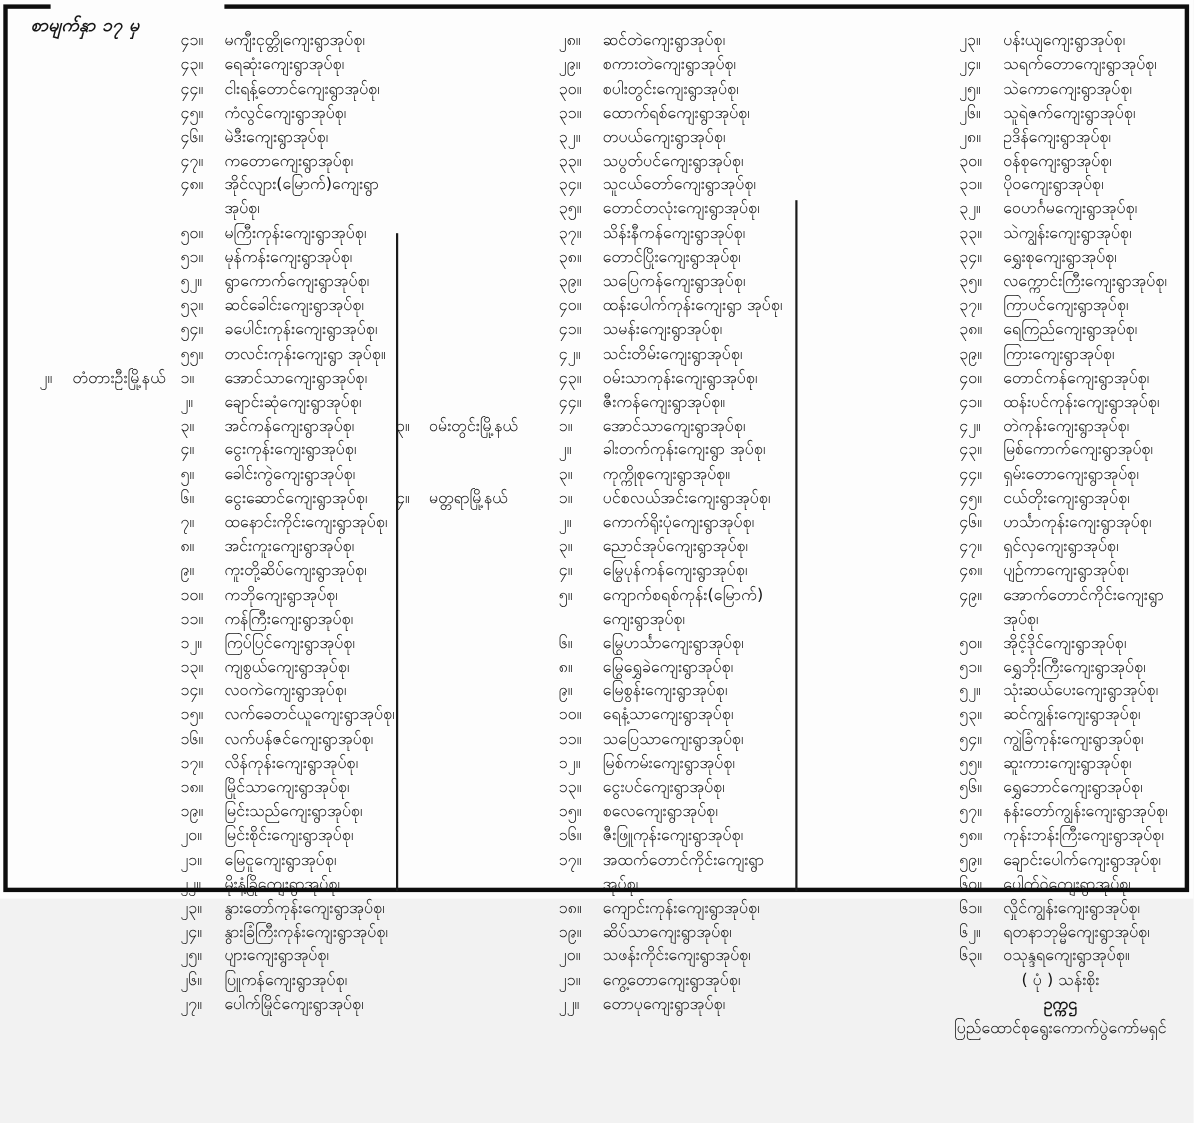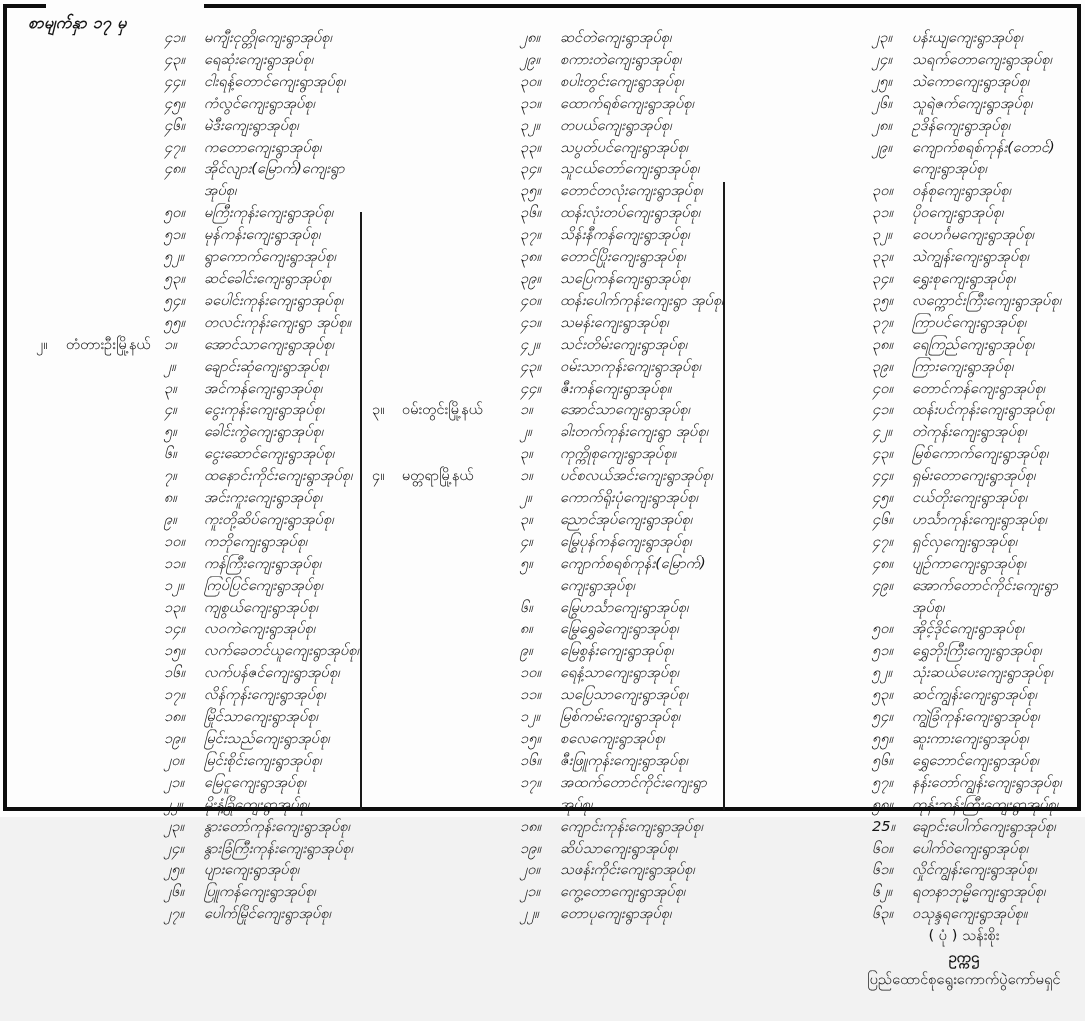--- a/index.html
+++ b/index.html
@@ -8,26 +8,26 @@
     background:#f2f2f2;
     font-family:"DejaVu Sans","Liberation Sans",sans-serif;
     color:#161616;
   }
   .page{position:absolute;left:0;top:0;width:1085px;height:817px;background:#fdfdfd;}
   .frame{position:absolute;left:3px;top:4px;right:4px;bottom:6px;border:4px solid #0d0d0d;pointer-events:none;}
   .notch{position:absolute;left:46px;top:0;width:158px;height:9px;background:#fdfdfd;}
   #pagenote{position:absolute;left:28px;top:12px;font-size:16px;font-weight:bold;font-style:italic;letter-spacing:.3px;}
   .col{position:absolute;top:26px;font-size:14.6px;line-height:21.9px;}
   #col1{left:36px;width:332px;--lw:128px;}
-  #col2{left:372px;width:358px;--lw:148px;}
+  #col2{left:360px;width:358px;--lw:148px;}
   #col3{left:872px;width:210px;--lw:0px;}
   .block{display:flex;align-items:flex-start;}
   .block-label{flex:0 0 var(--lw);white-space:nowrap;}
   .block-label .no{display:inline-block;width:30px;}
-  .items{flex:1 1 auto;min-width:0;font-style:italic;}
+  .items{flex:1 1 auto;min-width:0;}
   .item{padding-left:40px;text-indent:-40px;}
   .item .no{display:inline-block;width:40px;text-indent:0;}
   .vdiv{position:absolute;width:2px;background:#1a1a1a;}
   #vdiv1{left:360px;top:212px;height:598px;}
   #vdiv2{left:723px;top:182px;height:628px;}
   .signature{margin-left:-34px;width:252px;text-align:center;}
   .sig-title{font-weight:bold;}
 </style>
 </head>
 <body>
@@ -99,21 +99,20 @@
           <div class="block-label"></div>
           <div class="items">
             <div class="item"><span class="no">၂၈။</span><span class="nm">ဆင်တဲကျေးရွာအုပ်စု၊</span></div>
             <div class="item"><span class="no">၂၉။</span><span class="nm">စကားတဲကျေးရွာအုပ်စု၊</span></div>
             <div class="item"><span class="no">၃၀။</span><span class="nm">စပါးတွင်းကျေးရွာအုပ်စု၊</span></div>
             <div class="item"><span class="no">၃၁။</span><span class="nm">ထောက်ရစ်ကျေးရွာအုပ်စု၊</span></div>
             <div class="item"><span class="no">၃၂။</span><span class="nm">တပယ်ကျေးရွာအုပ်စု၊</span></div>
             <div class="item"><span class="no">၃၃။</span><span class="nm">သပွတ်ပင်ကျေးရွာအုပ်စု၊</span></div>
             <div class="item"><span class="no">၃၄။</span><span class="nm">သူငယ်တော်ကျေးရွာအုပ်စု၊</span></div>
             <div class="item"><span class="no">၃၅။</span><span class="nm">တောင်တလုံးကျေးရွာအုပ်စု၊</span></div>
-            <div class="item"><span class="no">၃၆။</span><span class="nm">ထန်းလုံးတပ်ကျေးရွာအုပ်စု၊</span></div>
             <div class="item"><span class="no">၃၇။</span><span class="nm">သိန်းနီကန်ကျေးရွာအုပ်စု၊</span></div>
             <div class="item"><span class="no">၃၈။</span><span class="nm">တောင်ပြိုးကျေးရွာအုပ်စု၊</span></div>
             <div class="item"><span class="no">၃၉။</span><span class="nm">သပြေကန်ကျေးရွာအုပ်စု၊</span></div>
             <div class="item"><span class="no">၄၀။</span><span class="nm">ထန်းပေါက်ကုန်းကျေးရွာ အုပ်စု၊</span></div>
             <div class="item"><span class="no">၄၁။</span><span class="nm">သမန်းကျေးရွာအုပ်စု၊</span></div>
             <div class="item"><span class="no">၄၂။</span><span class="nm">သင်းတိမ်းကျေးရွာအုပ်စု၊</span></div>
             <div class="item"><span class="no">၄၃။</span><span class="nm">ဝမ်းသာကုန်းကျေးရွာအုပ်စု၊</span></div>
             <div class="item"><span class="no">၄၄။</span><span class="nm">ဇီးကန်ကျေးရွာအုပ်စု။</span></div>
           </div>
         </div>
@@ -132,20 +131,21 @@
             <div class="item"><span class="no">၂။</span><span class="nm">ကောက်ရိုးပုံကျေးရွာအုပ်စု၊</span></div>
             <div class="item"><span class="no">၃။</span><span class="nm">ညောင်အုပ်ကျေးရွာအုပ်စု၊</span></div>
             <div class="item"><span class="no">၄။</span><span class="nm">မြွေပုန်ကန်ကျေးရွာအုပ်စု၊</span></div>
             <div class="item"><span class="no">၅။</span><span class="nm">ကျောက်စရစ်ကုန်း(မြောက်) ကျေးရွာအုပ်စု၊</span></div>
             <div class="item"><span class="no">၆။</span><span class="nm">မြွေဟင်္သာကျေးရွာအုပ်စု၊</span></div>
             <div class="item"><span class="no">၈။</span><span class="nm">မြွေရွှေခဲကျေးရွာအုပ်စု၊</span></div>
             <div class="item"><span class="no">၉။</span><span class="nm">မြေစွန်းကျေးရွာအုပ်စု၊</span></div>
             <div class="item"><span class="no">၁၀။</span><span class="nm">ရေနံ့သာကျေးရွာအုပ်စု၊</span></div>
             <div class="item"><span class="no">၁၁။</span><span class="nm">သပြေသာကျေးရွာအုပ်စု၊</span></div>
             <div class="item"><span class="no">၁၂။</span><span class="nm">မြစ်ကမ်းကျေးရွာအုပ်စု၊</span></div>
+            <div class="item"><span class="no">၁၃။</span><span class="nm">ငွေးပင်ကျေးရွာအုပ်စု၊</span></div>
             <div class="item"><span class="no">၁၅။</span><span class="nm">စလေကျေးရွာအုပ်စု၊</span></div>
             <div class="item"><span class="no">၁၆။</span><span class="nm">ဇီးဖြူကုန်းကျေးရွာအုပ်စု၊</span></div>
             <div class="item"><span class="no">၁၇။</span><span class="nm">အထက်တောင်ကိုင်းကျေးရွာ အုပ်စု၊</span></div>
             <div class="item"><span class="no">၁၈။</span><span class="nm">ကျောင်းကုန်းကျေးရွာအုပ်စု၊</span></div>
             <div class="item"><span class="no">၁၉။</span><span class="nm">ဆိပ်သာကျေးရွာအုပ်စု၊</span></div>
             <div class="item"><span class="no">၂၀။</span><span class="nm">သဖန်းကိုင်းကျေးရွာအုပ်စု၊</span></div>
             <div class="item"><span class="no">၂၁။</span><span class="nm">ကွေ့တောကျေးရွာအုပ်စု၊</span></div>
             <div class="item"><span class="no">၂၂။</span><span class="nm">တောပုကျေးရွာအုပ်စု၊</span></div>
           </div>
         </div>
@@ -155,21 +155,20 @@
   <div class="col" id="col3">
     <div>
         <div class="block">
           <div class="block-label"></div>
           <div class="items">
             <div class="item"><span class="no">၂၃။</span><span class="nm">ပန်းယျကျေးရွာအုပ်စု၊</span></div>
             <div class="item"><span class="no">၂၄။</span><span class="nm">သရက်တောကျေးရွာအုပ်စု၊</span></div>
             <div class="item"><span class="no">၂၅။</span><span class="nm">သဲကောကျေးရွာအုပ်စု၊</span></div>
             <div class="item"><span class="no">၂၆။</span><span class="nm">သူရဲဇက်ကျေးရွာအုပ်စု၊</span></div>
             <div class="item"><span class="no">၂၈။</span><span class="nm">ဥဒိန်ကျေးရွာအုပ်စု၊</span></div>
-            <div class="item"><span class="no">၂၉။</span><span class="nm">ကျောက်စရစ်ကုန်း(တောင်) ကျေးရွာအုပ်စု၊</span></div>
             <div class="item"><span class="no">၃၀။</span><span class="nm">ဝန်စုကျေးရွာအုပ်စု၊</span></div>
             <div class="item"><span class="no">၃၁။</span><span class="nm">ပိုဝကျေးရွာအုပ်စု၊</span></div>
             <div class="item"><span class="no">၃၂။</span><span class="nm">ဝေဟင်္ဂမကျေးရွာအုပ်စု၊</span></div>
             <div class="item"><span class="no">၃၃။</span><span class="nm">သဲကျွန်းကျေးရွာအုပ်စု၊</span></div>
             <div class="item"><span class="no">၃၄။</span><span class="nm">ရွှေးစုကျေးရွာအုပ်စု၊</span></div>
             <div class="item"><span class="no">၃၅။</span><span class="nm">လက္ကောင်းကြီးကျေးရွာအုပ်စု၊</span></div>
             <div class="item"><span class="no">၃၇။</span><span class="nm">ကြာပင်ကျေးရွာအုပ်စု၊</span></div>
             <div class="item"><span class="no">၃၈။</span><span class="nm">ရေကြည်ကျေးရွာအုပ်စု၊</span></div>
             <div class="item"><span class="no">၃၉။</span><span class="nm">ကြားကျေးရွာအုပ်စု၊</span></div>
             <div class="item"><span class="no">၄၀။</span><span class="nm">တောင်ကန်ကျေးရွာအုပ်စု၊</span></div>
@@ -184,21 +183,21 @@
             <div class="item"><span class="no">၄၉။</span><span class="nm">အောက်တောင်ကိုင်းကျေးရွာ အုပ်စု၊</span></div>
             <div class="item"><span class="no">၅၀။</span><span class="nm">အိုင့်ဒိုင်ကျေးရွာအုပ်စု၊</span></div>
             <div class="item"><span class="no">၅၁။</span><span class="nm">ရွှေဘိုးကြီးကျေးရွာအုပ်စု၊</span></div>
             <div class="item"><span class="no">၅၂။</span><span class="nm">သုံးဆယ်ပေးကျေးရွာအုပ်စု၊</span></div>
             <div class="item"><span class="no">၅၃။</span><span class="nm">ဆင်ကျွန်းကျေးရွာအုပ်စု၊</span></div>
             <div class="item"><span class="no">၅၄။</span><span class="nm">ကျွဲခြံကုန်းကျေးရွာအုပ်စု၊</span></div>
             <div class="item"><span class="no">၅၅။</span><span class="nm">ဆူးကားကျေးရွာအုပ်စု၊</span></div>
             <div class="item"><span class="no">၅၆။</span><span class="nm">ရွှေဘောင်ကျေးရွာအုပ်စု၊</span></div>
             <div class="item"><span class="no">၅၇။</span><span class="nm">နန်းတော်ကျွန်းကျေးရွာအုပ်စု၊</span></div>
             <div class="item"><span class="no">၅၈။</span><span class="nm">ကုန်းဘန်းကြီးကျေးရွာအုပ်စု၊</span></div>
-            <div class="item"><span class="no">25။</span><span class="nm">ချောင်းပေါက်ကျေးရွာအုပ်စု၊</span></div>
+            <div class="item"><span class="no">၅၉။</span><span class="nm">ချောင်းပေါက်ကျေးရွာအုပ်စု၊</span></div>
             <div class="item"><span class="no">၆၀။</span><span class="nm">ပေါက်ဝဲကျေးရွာအုပ်စု၊</span></div>
             <div class="item"><span class="no">၆၁။</span><span class="nm">လှိုင်ကျွန်းကျေးရွာအုပ်စု၊</span></div>
             <div class="item"><span class="no">၆၂။</span><span class="nm">ရတနာဘုမ္မိကျေးရွာအုပ်စု၊</span></div>
             <div class="item"><span class="no">၆၃။</span><span class="nm">ဝသုန္ဒရကျေးရွာအုပ်စု။</span></div>
           </div>
         </div>
       </div>
     <div class="signature">
       <div class="sig-name">( ပုံ ) သန်းစိုး</div>
       <div class="sig-title">ဥက္ကဌ</div>

